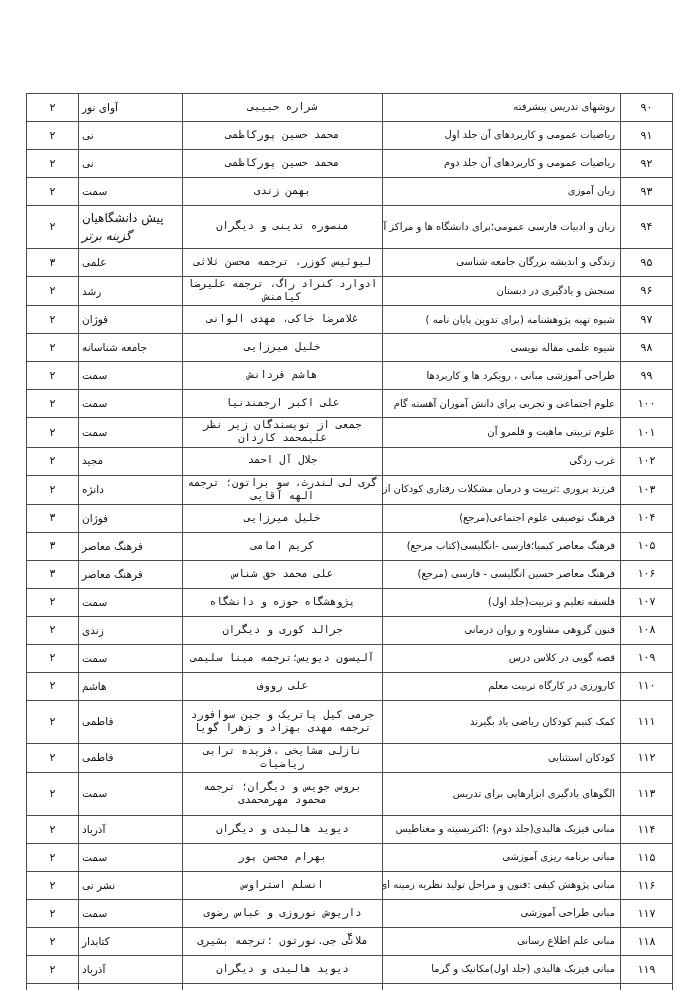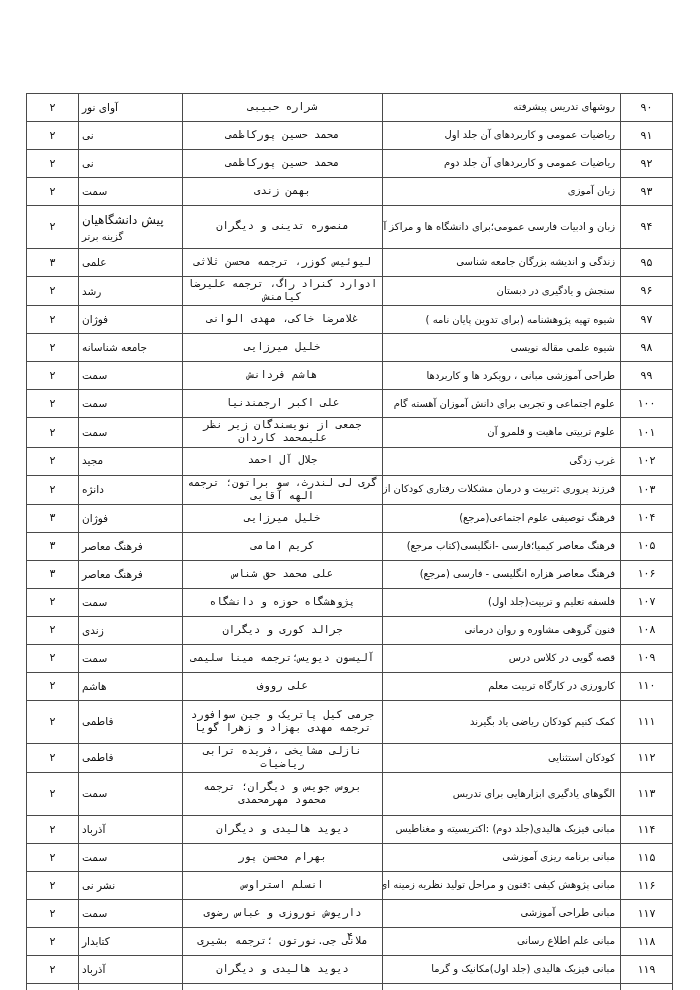--- a/index.html
+++ b/index.html
@@ -20,21 +20,21 @@
   }
   tr.tall td{height:40px;}
   td.num{text-align:center;font-size:11px;margin-left:38px;}
   td.count{text-align:center;font-size:11px;}
   td.title{font-size:10px;white-space:nowrap;padding-right:5px;}
   td.author{text-align:center;font-size:10.5px;font-family:Liberation Mono, monospace;}
   td.publisher{text-align:left;font-size:10.5px;}
   .fs95{font-size:9.5px;}
   .fs9{font-size:12px;}
   .fs85{font-size:8.5px;}
-  .fs8{font-size:10px;}
+  .fs8{font-size:12px;font-style:italic;}
   .wrap{white-space:normal;}
   .pub2{line-height:1.5;}
   .page-number{
     position:absolute;top:930px;left:0;width:700px;
     text-align:center;font-size:11px;direction:rtl;
   }
 </style>
 </head>
 <body>
 
@@ -159,21 +159,21 @@
       </tr>
       <tr>
         <td class="num">۱۰۵</td>
         <td class="title fs95">فرهنگ معاصر کیمیا؛فارسی -انگلیسی(کتاب مرجع)</td>
         <td class="author">کریم امامی</td>
         <td class="publisher">فرهنگ معاصر</td>
         <td class="count">۳</td>
       </tr>
       <tr>
         <td class="num">۱۰۶</td>
-        <td class="title">فرهنگ معاصر هزاره انگلیسی - فارسی (مرجع)</td>
+        <td class="title">فرهنگ معاصر حسین انگلیسی - فارسی (مرجع)</td>
         <td class="author">علی محمد حق شناس</td>
         <td class="publisher">فرهنگ معاصر</td>
         <td class="count">۳</td>
       </tr>
       <tr>
         <td class="num">۱۰۷</td>
         <td class="title">فلسفه تعلیم و تربیت(جلد اول)</td>
         <td class="author">پژوهشگاه حوزه و دانشگاه</td>
         <td class="publisher">سمت</td>
         <td class="count">۲</td>

